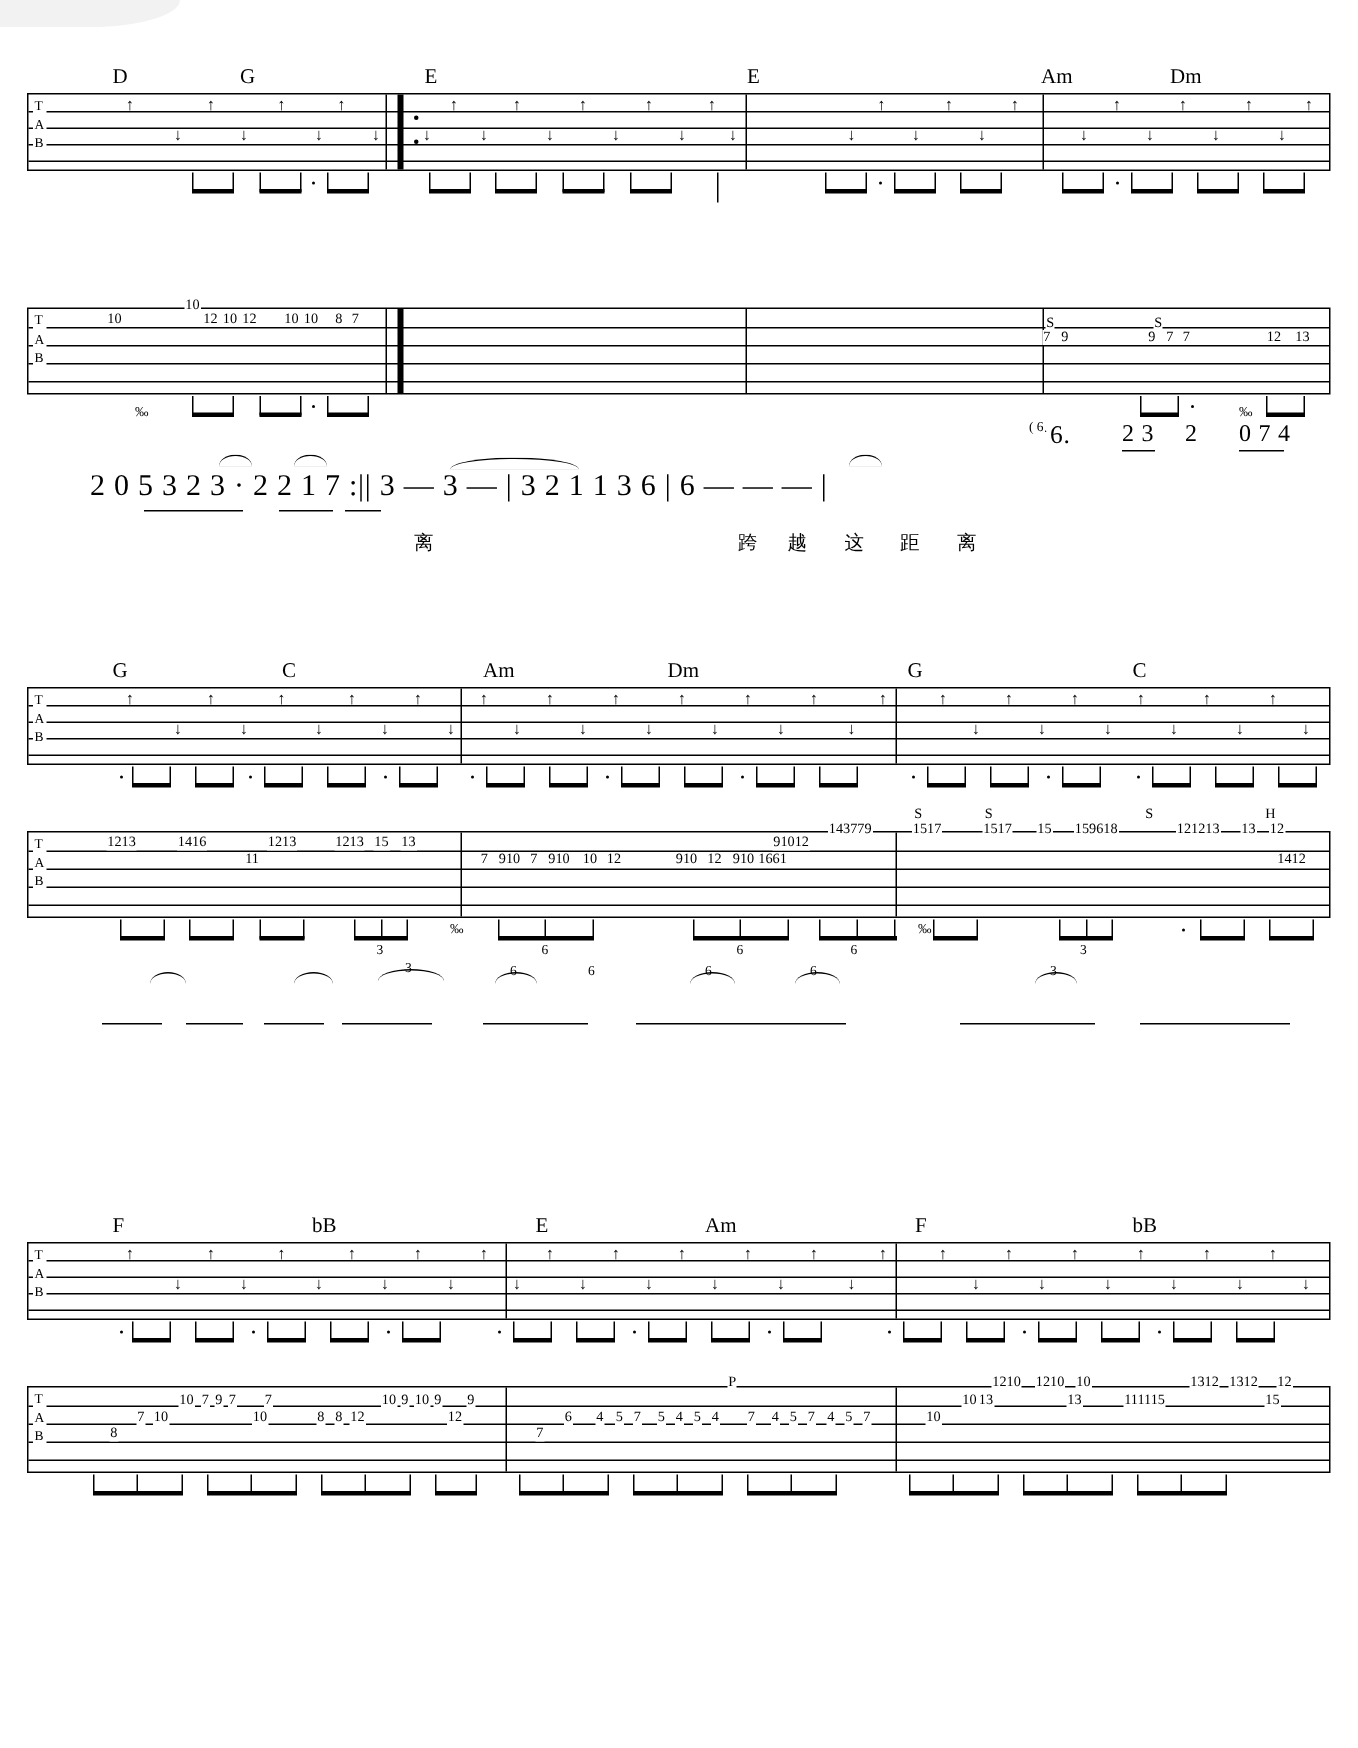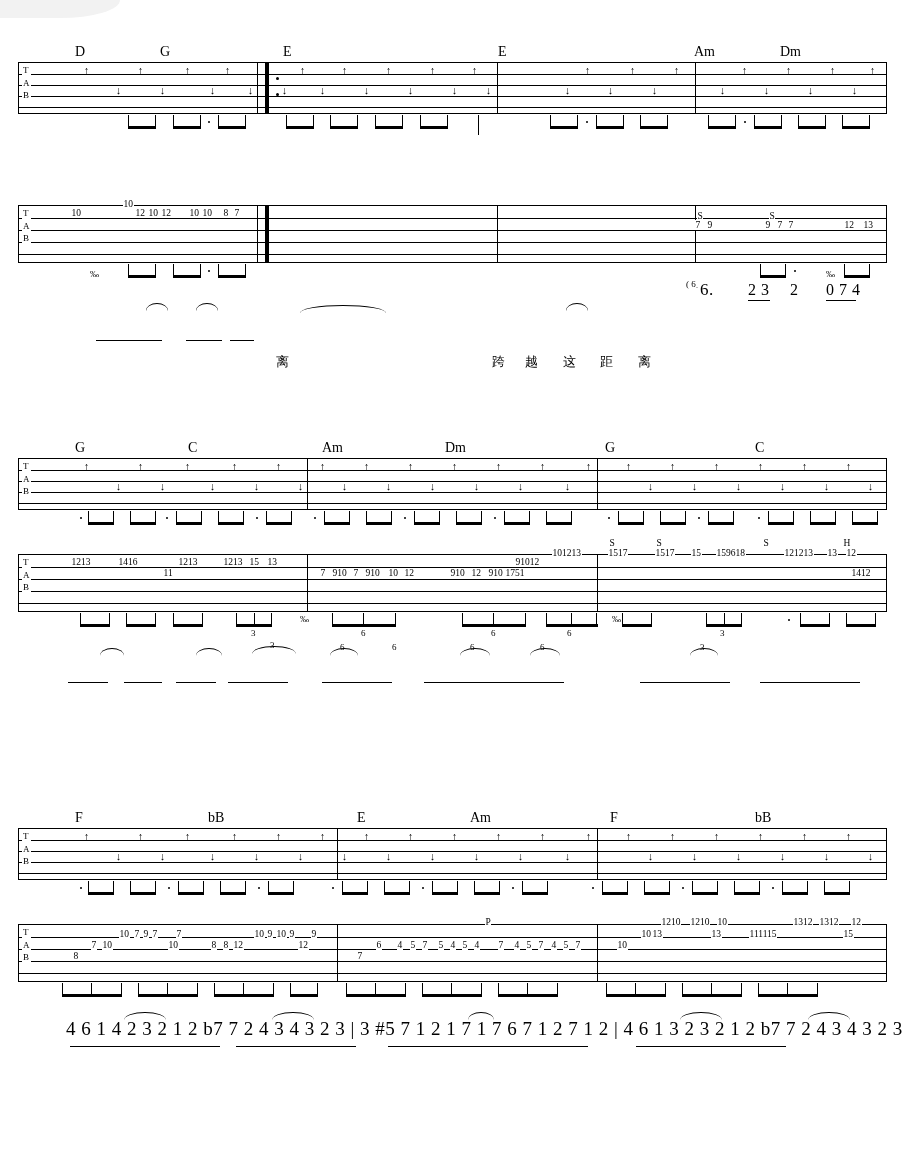--- a/index.html
+++ b/index.html
@@ -366,20 +366,21 @@
 
     <div class="melody" style="height:60px;">
       <span class="smalltxt" style="left:686px; top:-16px;">( 6<sub>·</sub></span>
       <span class="mel" style="left:700px; top:-16px; font-size:17px;">6.</span>
       <span class="mel" style="left:748px; top:-16px; font-size:16px;">2 3</span>
       <span class="mel" style="left:790px; top:-16px; font-size:16px;">2</span>
       <span class="mel" style="left:826px; top:-16px; font-size:16px;">0 7 4</span>
       <div class="underline1" style="left:748px; top:5px; width:22px;"></div>
       <div class="underline1" style="left:826px; top:5px; width:30px;"></div>
 
+      <span class="mel" style="left:60px; top:18px;">2  0 5 3 2 3 · 2 2  1 7 :|| 3  —  3  —  | 3  2 1 1   3 6 | 6  —  —  —  |</span>
 
       <div class="underline1" style="left:96px; top:45px; width:66px;"></div>
       <div class="underline1" style="left:186px; top:45px; width:36px;"></div>
       <div class="underline1" style="left:230px; top:45px; width:24px;"></div>
 
       <div class="slurarc" style="left:146px; top:8px; width:22px;"></div>
       <div class="slurarc" style="left:196px; top:8px; width:22px;"></div>
       <div class="slurarc" style="left:566px; top:8px; width:22px;"></div>
       <div class="slurarc" style="left:300px; top:10px; width:86px;"></div>
     </div>
@@ -538,23 +539,23 @@
       <span class="tabnum" style="left:248px; top:2px;">13</span>
       <span class="tabnum" style="left:301px; top:13px;">7</span>
       <span class="tabnum" style="left:313px; top:13px;">910</span>
       <span class="tabnum" style="left:334px; top:13px;">7</span>
       <span class="tabnum" style="left:346px; top:13px;">910</span>
       <span class="tabnum" style="left:369px; top:13px;">10</span>
       <span class="tabnum" style="left:385px; top:13px;">12</span>
       <span class="tabnum" style="left:431px; top:13px;">910</span>
       <span class="tabnum" style="left:452px; top:13px;">12</span>
       <span class="tabnum" style="left:469px; top:13px;">910</span>
-      <span class="tabnum" style="left:486px; top:13px;">1751</span>
+      <span class="tabnum" style="left:486px; top:13px;">1661</span>
       <span class="tabnum" style="left:496px; top:2px;">91012</span>
-      <span class="tabnum" style="left:533px; top:-7px;">101213</span>
+      <span class="tabnum" style="left:533px; top:-7px;">143779</span>
       <span class="tabnum" style="left:589px; top:-7px;">1517</span>
       <span class="tabnum" style="left:636px; top:-7px;">1517</span>
       <span class="tabnum" style="left:672px; top:-7px;">15</span>
       <span class="tabnum" style="left:697px; top:-7px;">159618</span>
       <span class="tabnum" style="left:765px; top:-7px;">121213</span>
       <span class="tabnum" style="left:808px; top:-7px;">13</span>
       <span class="tabnum" style="left:827px; top:-7px;">12</span>
       <span class="tabnum" style="left:832px; top:13px;">1412</span>
       <span class="tabnum" style="left:590px; top:-17px;">S</span>
       <span class="tabnum" style="left:637px; top:-17px;">S</span>
@@ -852,27 +853,15 @@
       <div class="beam" style="left:682px; width:60px;"></div>
         <div class="stem" style="left:682px;"></div>
         <div class="stem" style="left:711px;"></div>
         <div class="stem" style="left:741px;"></div>
       <div class="beam" style="left:758px; width:60px;"></div>
         <div class="stem" style="left:758px;"></div>
         <div class="stem" style="left:787px;"></div>
         <div class="stem" style="left:817px;"></div>
     </div>
 
-    <div class="melody" style="height:50px;">
-      <span class="mel" style="left:66px; top:6px; font-size:19px;">4 6 1 4 2 3 2 1 2   b7 7 2 4 3 4 3 2 3 | 3 #5 7 1 2   1 7 1 7 6 7 1 2 7 1 2 | 4 6 1 3 2 3 2 1 2   b7 7 2 4 3 4 3 2 3</span>
-      <div class="underline1" style="left:70px; top:34px; width:150px;"></div>
-      <div class="underline1" style="left:236px; top:34px; width:120px;"></div>
-      <div class="underline1" style="left:388px; top:34px; width:200px;"></div>
-      <div class="underline1" style="left:636px; top:34px; width:150px;"></div>
-      <div class="slurarc" style="left:124px; top:0px; width:42px;"></div>
-      <div class="slurarc" style="left:272px; top:0px; width:42px;"></div>
-      <div class="slurarc" style="left:468px; top:0px; width:26px;"></div>
-      <div class="slurarc" style="left:680px; top:0px; width:42px;"></div>
-      <div class="slurarc" style="left:808px; top:0px; width:42px;"></div>
-    </div>
   </div>
 
 </div>
 
 </body></html>

